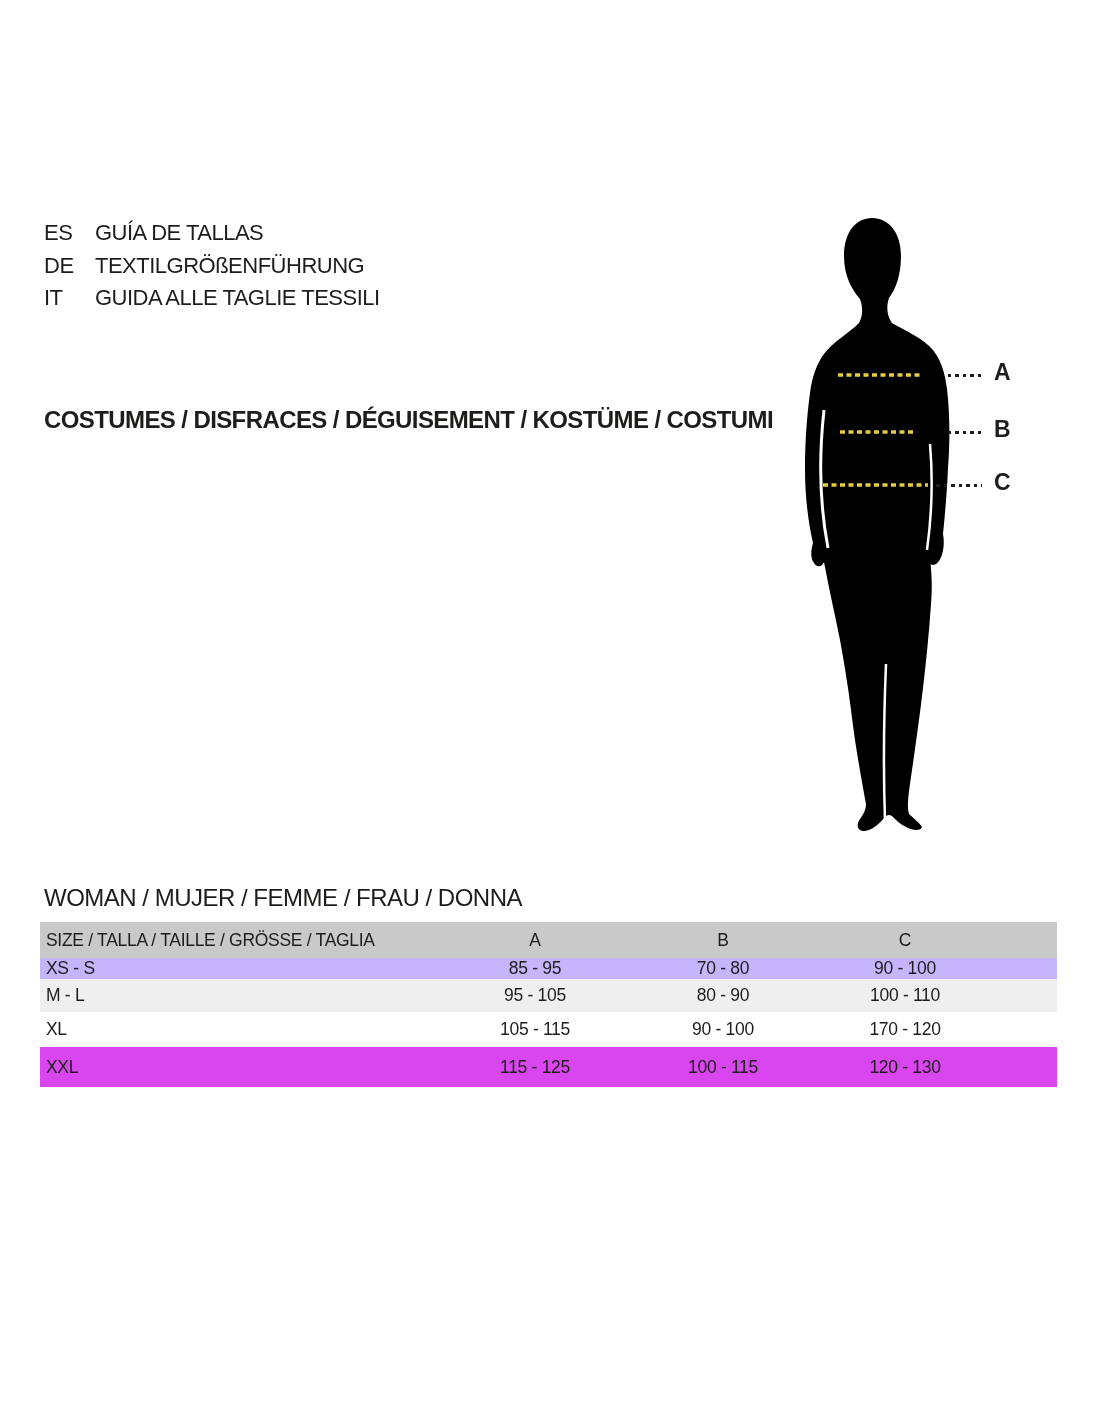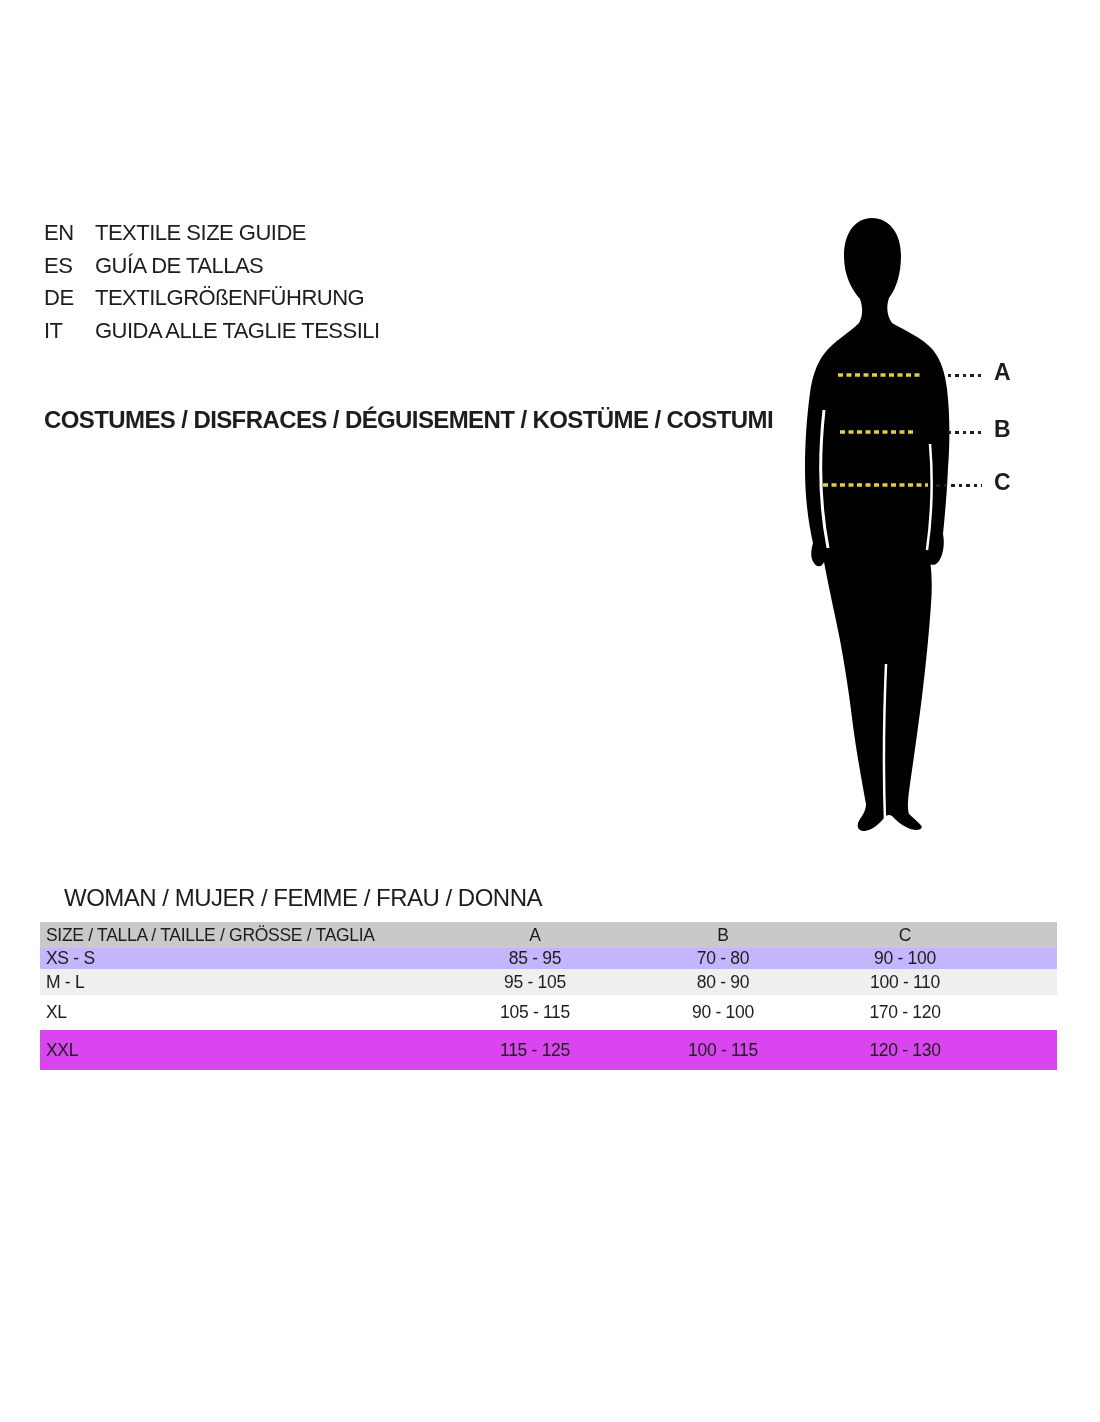--- a/index.html
+++ b/index.html
@@ -39,52 +39,48 @@
     position:absolute; left:994px;
     font-size:23px; font-weight:bold; line-height:24px;
   }
   .marker-a { top:360px; }
   .marker-b { top:417px; }
   .marker-c { top:470px; }
 
   
   .table-title {
     position:absolute; left:44px; top:884px;
-    font-size:24px; letter-spacing:-0.5px; line-height:28px; white-space:nowrap;margin-left:20px;
+    font-size:24px; letter-spacing:-0.5px; line-height:28px; white-space:nowrap;
   }
   table.size-table {
     position:absolute; left:40px; top:922px;
     width:1017px; border-collapse:collapse; table-layout:fixed;
   }
   .size-table td {
     font-size:17.5px; letter-spacing:-0.3px;
     text-align:center; vertical-align:middle;
     padding:0; white-space:nowrap;
   }
   .size-table td:first-child { text-align:left; padding-left:6px; }
-  .size-table tr.head { height:26px; background:#c9c9c9; }
+  .size-table tr.head { height:36px; background:#c9c9c9; }
   .size-table tr.r0 { height:16px; background:#c4b5fd; }
-  .size-table tr.r1 { height:26px; background:#efefef; }
+  .size-table tr.r1 { height:33px; background:#efefef; }
   .size-table tr.r2 { height:35px; background:#ffffff; }
   .size-table tr.r3 { height:40px; background:#d946ef; }
 
   
   .notes { position:absolute; left:44px; top:1108px; }
   .note-line { font-size:20px; letter-spacing:-0.4px; line-height:33.5px; white-space:nowrap; }
 </style>
 </head>
 <body>
 
 <div class="page">
 
   <div class="languages">
-    <div class="lang-row">
-      <span class="lang-code">EN</span>
-      <span class="lang-label">TEXTILE SIZE GUIDE</span>
-    </div>
     <div class="lang-row">
       <span class="lang-code">ES</span>
       <span class="lang-label">GUÍA DE TALLAS</span>
     </div>
     <div class="lang-row">
       <span class="lang-code">DE</span>
       <span class="lang-label">TEXTILGRÖßENFÜHRUNG</span>
     </div>
     <div class="lang-row">
       <span class="lang-code">IT</span>

